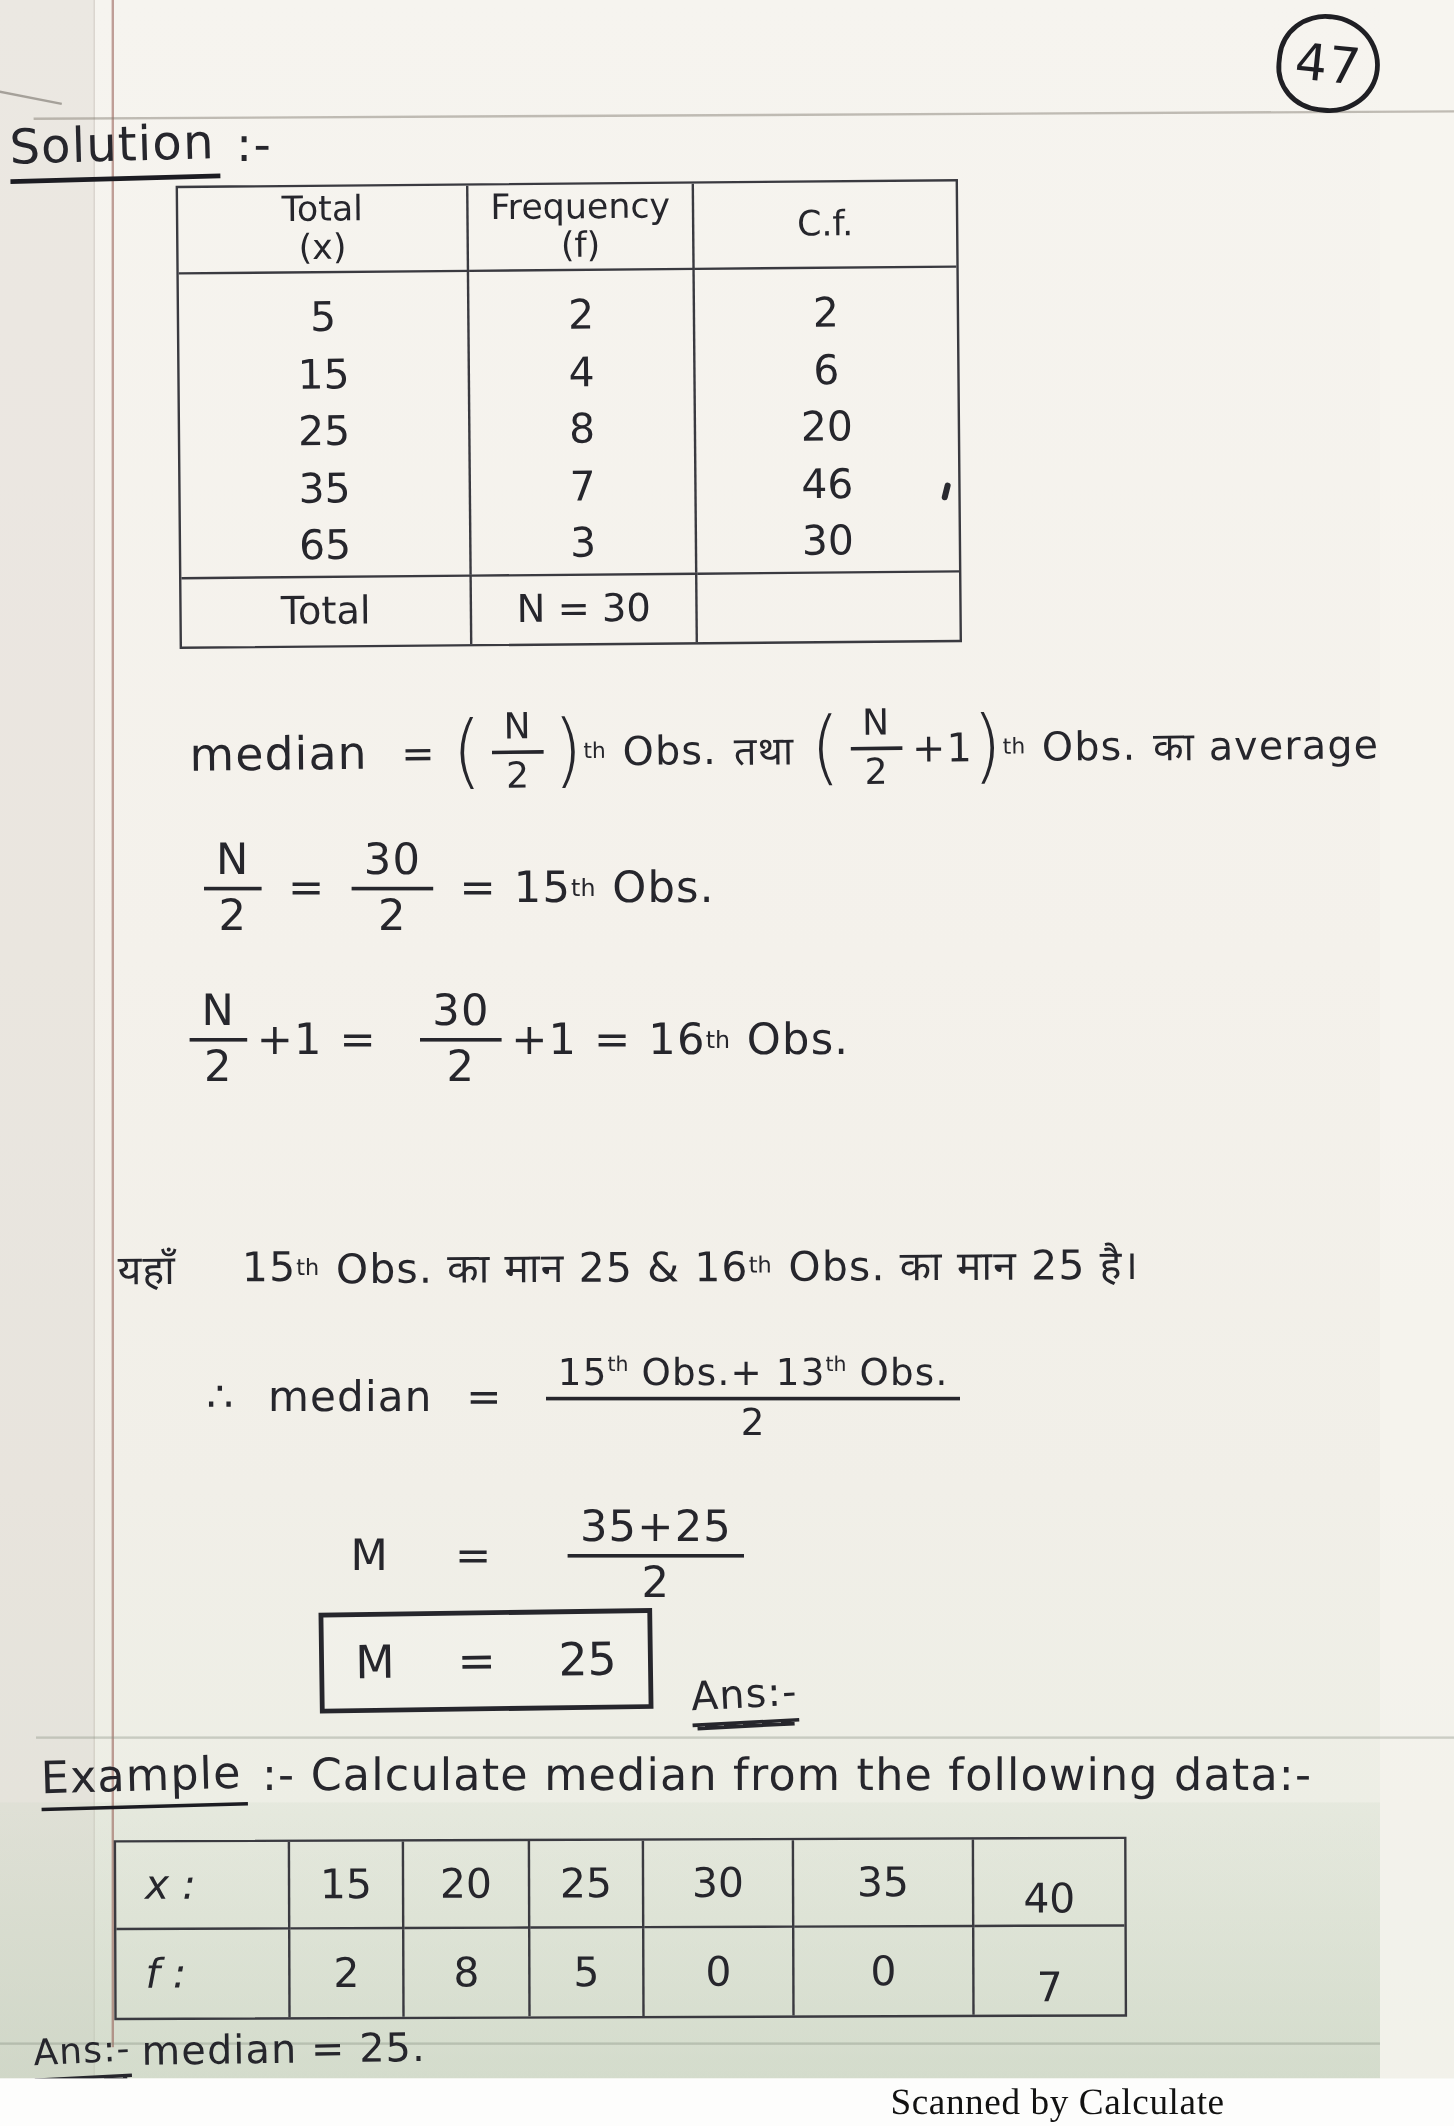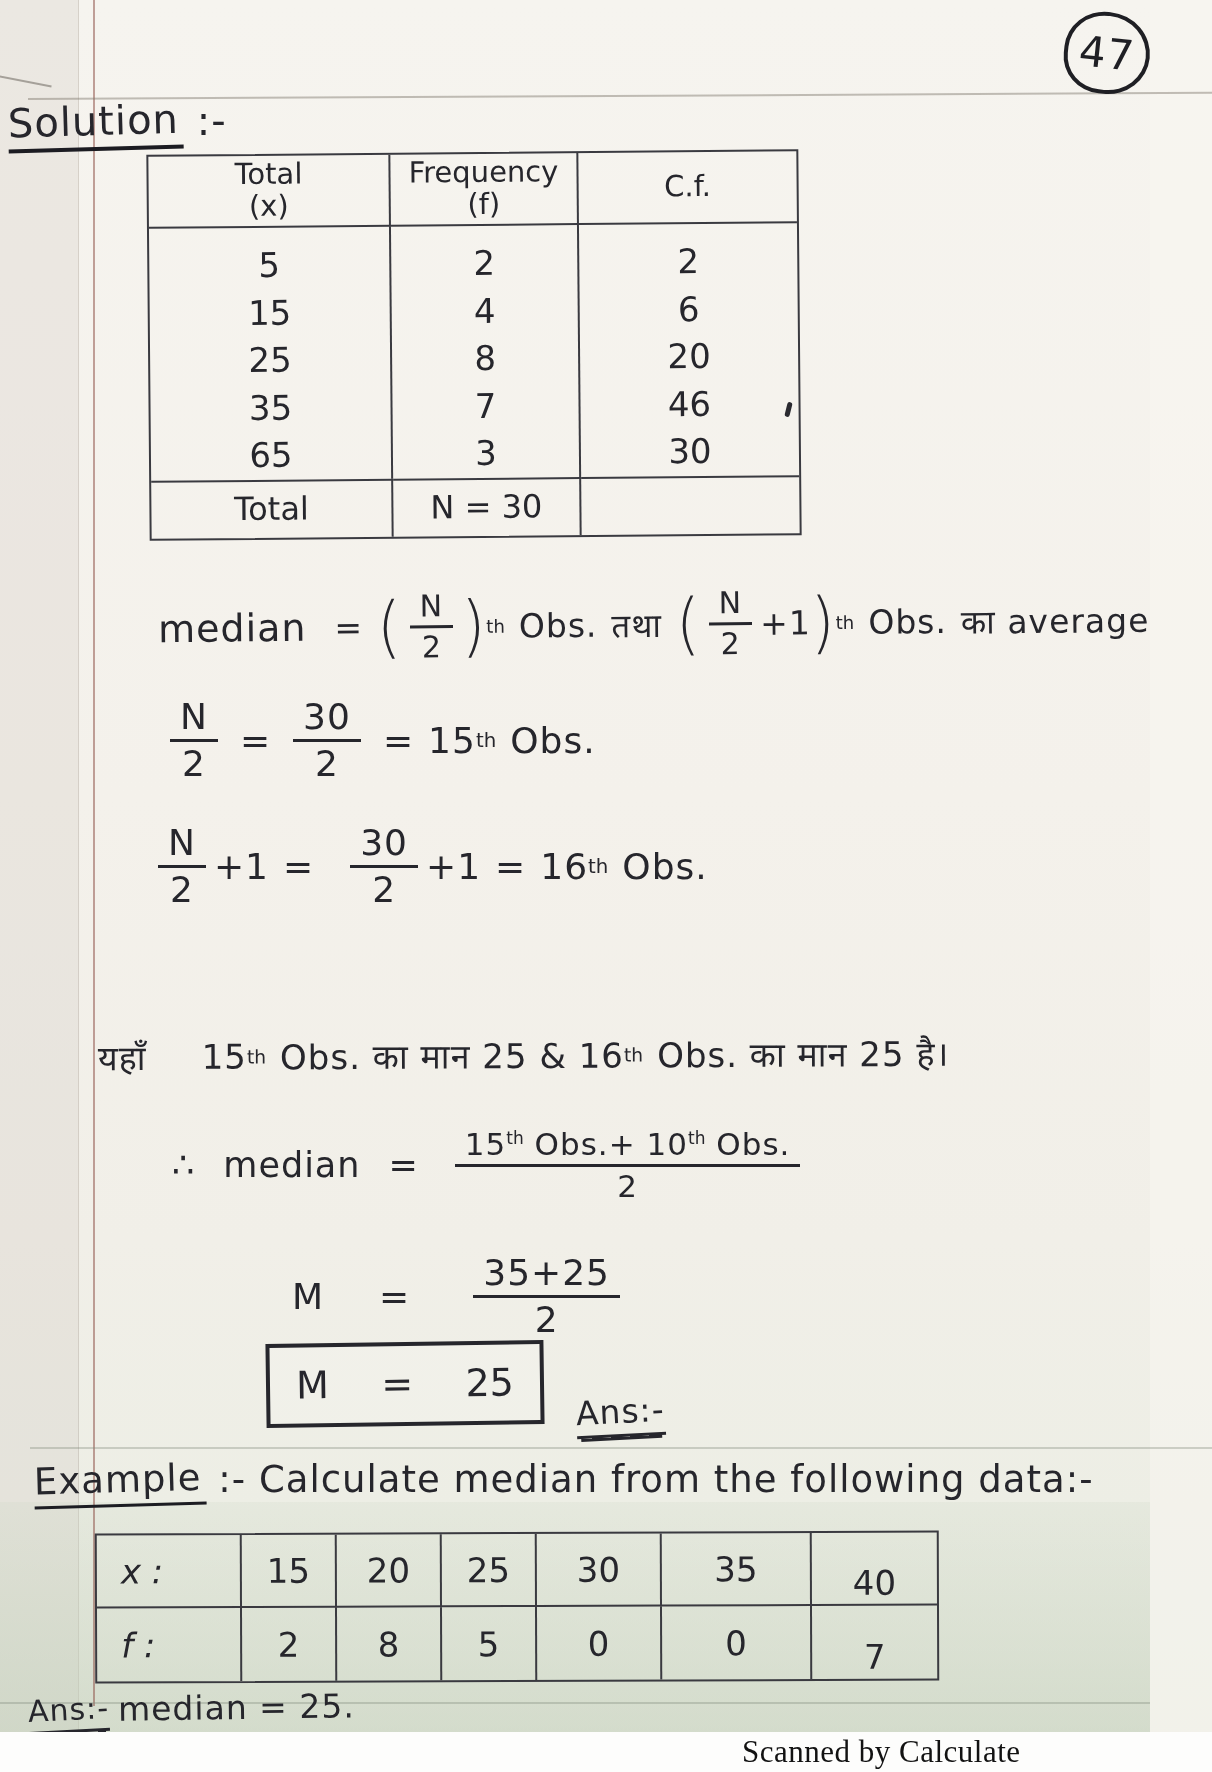--- a/index.html
+++ b/index.html
@@ -236,21 +236,21 @@
 </div>
 
 <div class="abs mathline median-calc">
   <span>∴</span>
   <span class="gap-m"></span>
   <span>median</span>
   <span class="gap-m"></span>
   <span>=</span>
   <span class="gap-m"></span>
   <span class="frac" style="font-size:31px;">
-    <span class="fn"><span>15</span><sup>th</sup> <span>Obs.+ 10</span><sup>th</sup> <span>Obs.</span></span>
+    <span class="fn"><span>15</span><sup>th</sup> <span>Obs.+ 13</span><sup>th</sup> <span>Obs.</span></span>
     <span class="fd">2</span>
   </span>
 </div>
 
 <div class="abs mathline m-calc">
   <span>M</span>
   <span class="gap-l"></span>
   <span>=</span>
   <span class="gap-l"></span>
   <span class="frac">

